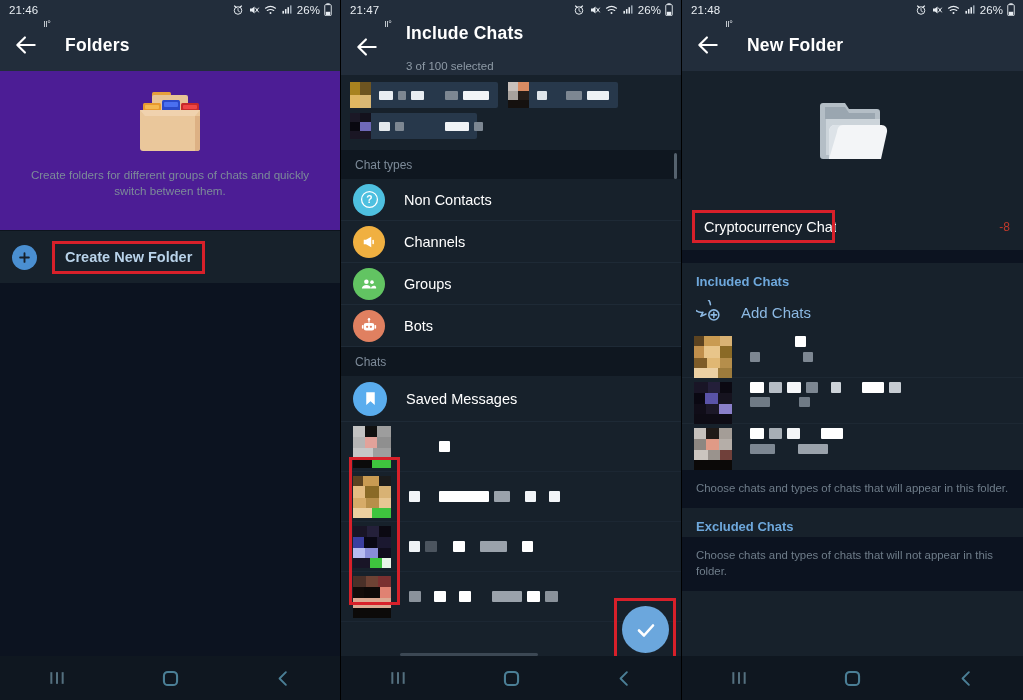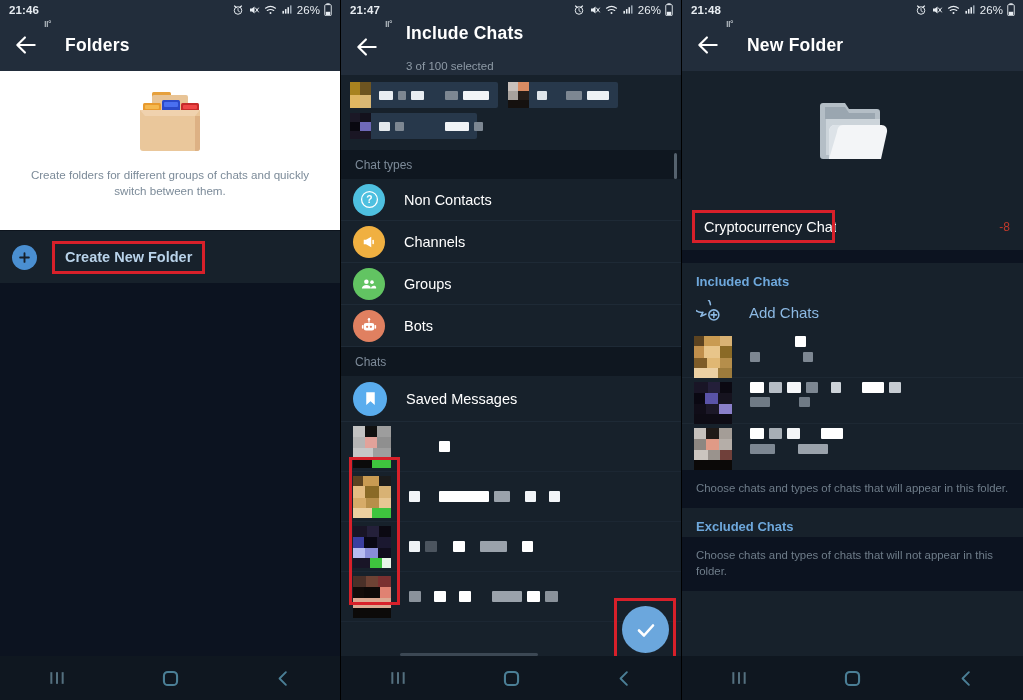--- a/index.html
+++ b/index.html
@@ -19,41 +19,41 @@
   }
   .panel:last-child { border-right: none; }
 
   
   .statusbar {
     height: 19px; background: #222d3b;
     display: flex; align-items: center;
     padding: 0 8px 0 9px;
     color: #e8edf2; font-size: 11.5px; letter-spacing: .1px;
   }
-  .sb-time { font-weight: 700; font-size: 11.5px; }
+  .sb-time { font-weight: 400; font-size: 11.5px; }
   .sb-dual { margin-left: 5px; font-size: 9px; opacity: .92; letter-spacing: -.5px; margin-top: 28px;}
   .sb-right { margin-left: auto; display: flex; align-items: center; gap: 4px; }
   .sb-right svg { display: block; }
   .sb-pct { font-size: 11.5px; }
 
   
   .appbar {
     background: #222d3b;
     display: flex; align-items: center;
     padding: 0 0 0 13px;
     height: 52px;
   }
   .appbar.tall { height: 56px; }
   .back-arrow { width: 26px; height: 26px; flex: 0 0 26px; }
   .appbar-texts { margin-left: 26px; display: flex; flex-direction: column; }
   .appbar-title { color: #ffffff; font-size: 17.5px; font-weight: bold; letter-spacing: .2px; }
   .appbar-sub { color: #8e9aa6; font-size: 11.5px; margin-top: 16px; }
 
   
-  .p1-body { background: #ffffff; height: 159px; position: relative; }
+  .p1-body { background: #4c1d95; height: 159px; position: relative; }
   .folder-emoji { position: absolute; left: 0; right: 0; top: 14px; display: flex; justify-content: center; }
   .p1-desc {
     position: absolute; left: 26px; right: 26px; top: 96px;
     text-align: center; color: #7c8b99; font-size: 11.6px; line-height: 16px;
   }
   .p1-divider { height: 1px; background: #0d141d; }
   .create-row {
     height: 52px; background: #17212b;
     display: flex; align-items: center; padding-left: 12px; position: relative;
   }
@@ -144,21 +144,21 @@
     background: transparent; border: none; outline: none;
     color: #ffffff; font-size: 14.5px;
     font-family: "Liberation Sans", sans-serif;
     padding: 5px 9px 6px 9px; width: 150px;
   }
   .counter { margin-left: auto; color: #c0392b; font-size: 12px; }
   .p3-gap { height: 13px; background: #0c1320; }
   .sec-title { color: #6ea8dc; font-size: 13px; font-weight: bold; padding: 11px 14px 3px 14px; background: #17212b; }
   .action-row {
     background: #17212b; display: flex; align-items: center;
-    height: 40px; padding-left: 14px; gap: 8px;
+    height: 40px; padding-left: 14px;
   }
   .action-label { color: #8cb9e3; font-size: 15px; margin-left: 18px; }
   .helper {
     background: #0c1320; color: #6f7d8a; font-size: 11.4px;
     line-height: 16px; padding: 10px 14px 12px 14px;
   }
   .incl-row {
     display: flex; align-items: flex-start;
     height: 46px; padding: 4px 0 0 12px;
     border-bottom: 1px solid #1d2833; background: #17212b;

